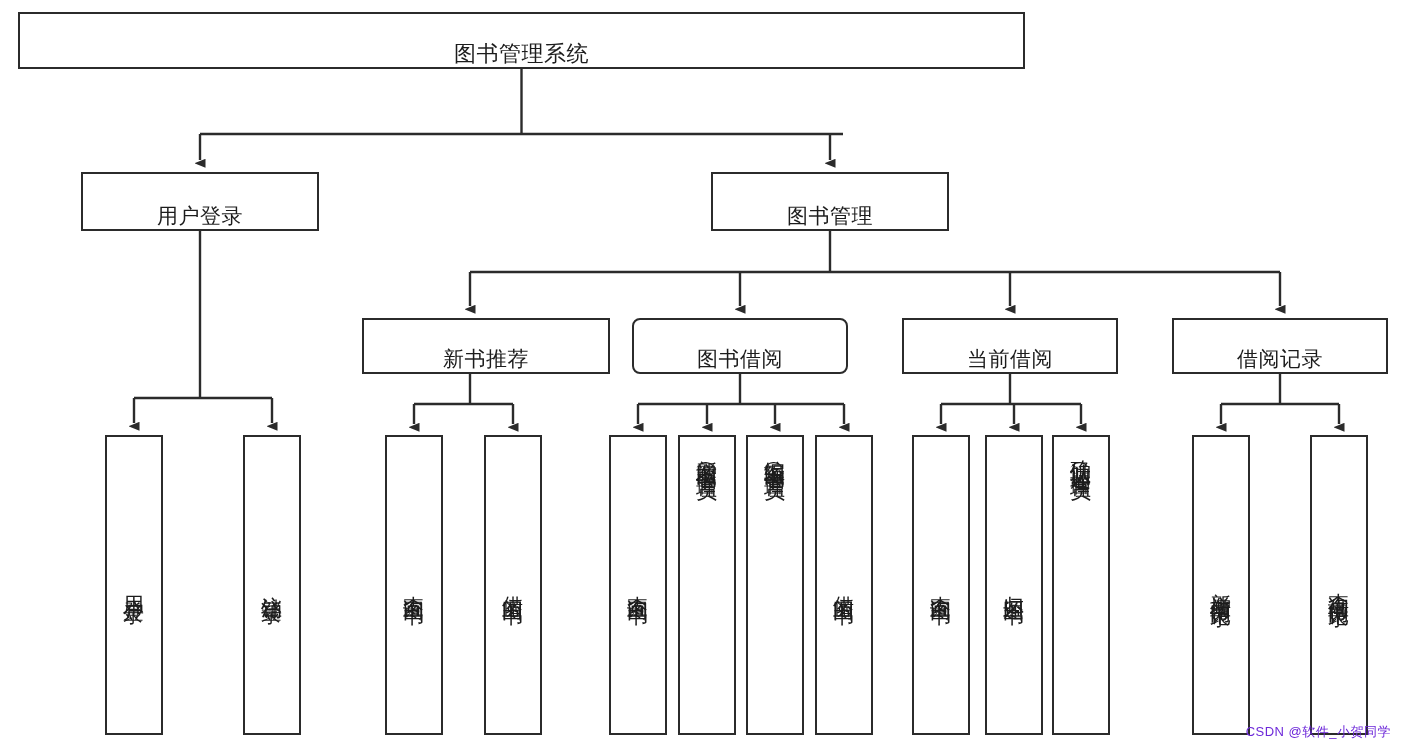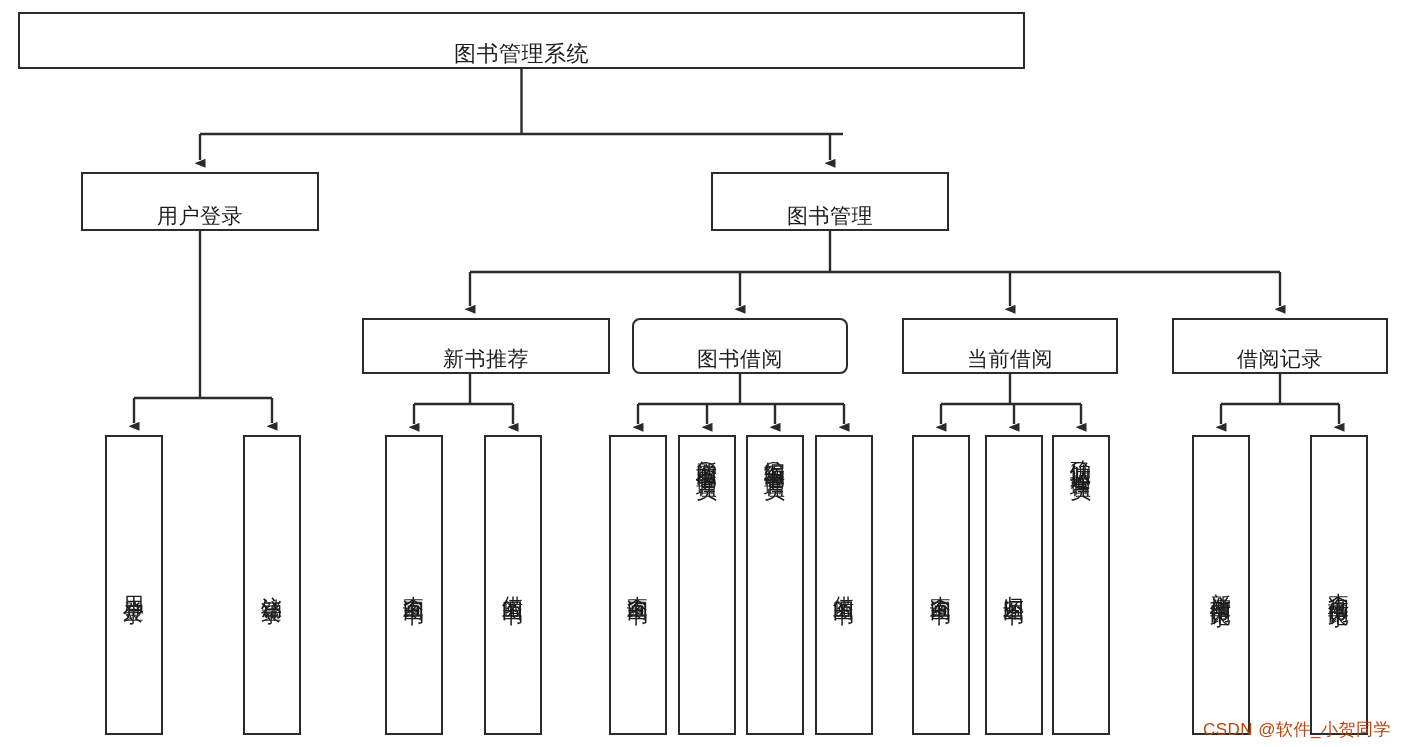--- a/index.html
+++ b/index.html
@@ -62,22 +62,22 @@
     line-height: 1;
   }
   .node.vertical.centered {
     align-items: center;
     padding-top: 0;
   }
   #watermark {
     position: absolute;
     right: 14px;
     bottom: 6px;
-    font-size: 17px;
-    color: #c2410c;
+    font-size: 13px;
+    color: #6d28d9;
     letter-spacing: 0.5px;
     z-index: 3;
     white-space: nowrap;
   }
 </style>
 </head>
 <body>
 
 <div id="diagram-root">
 

